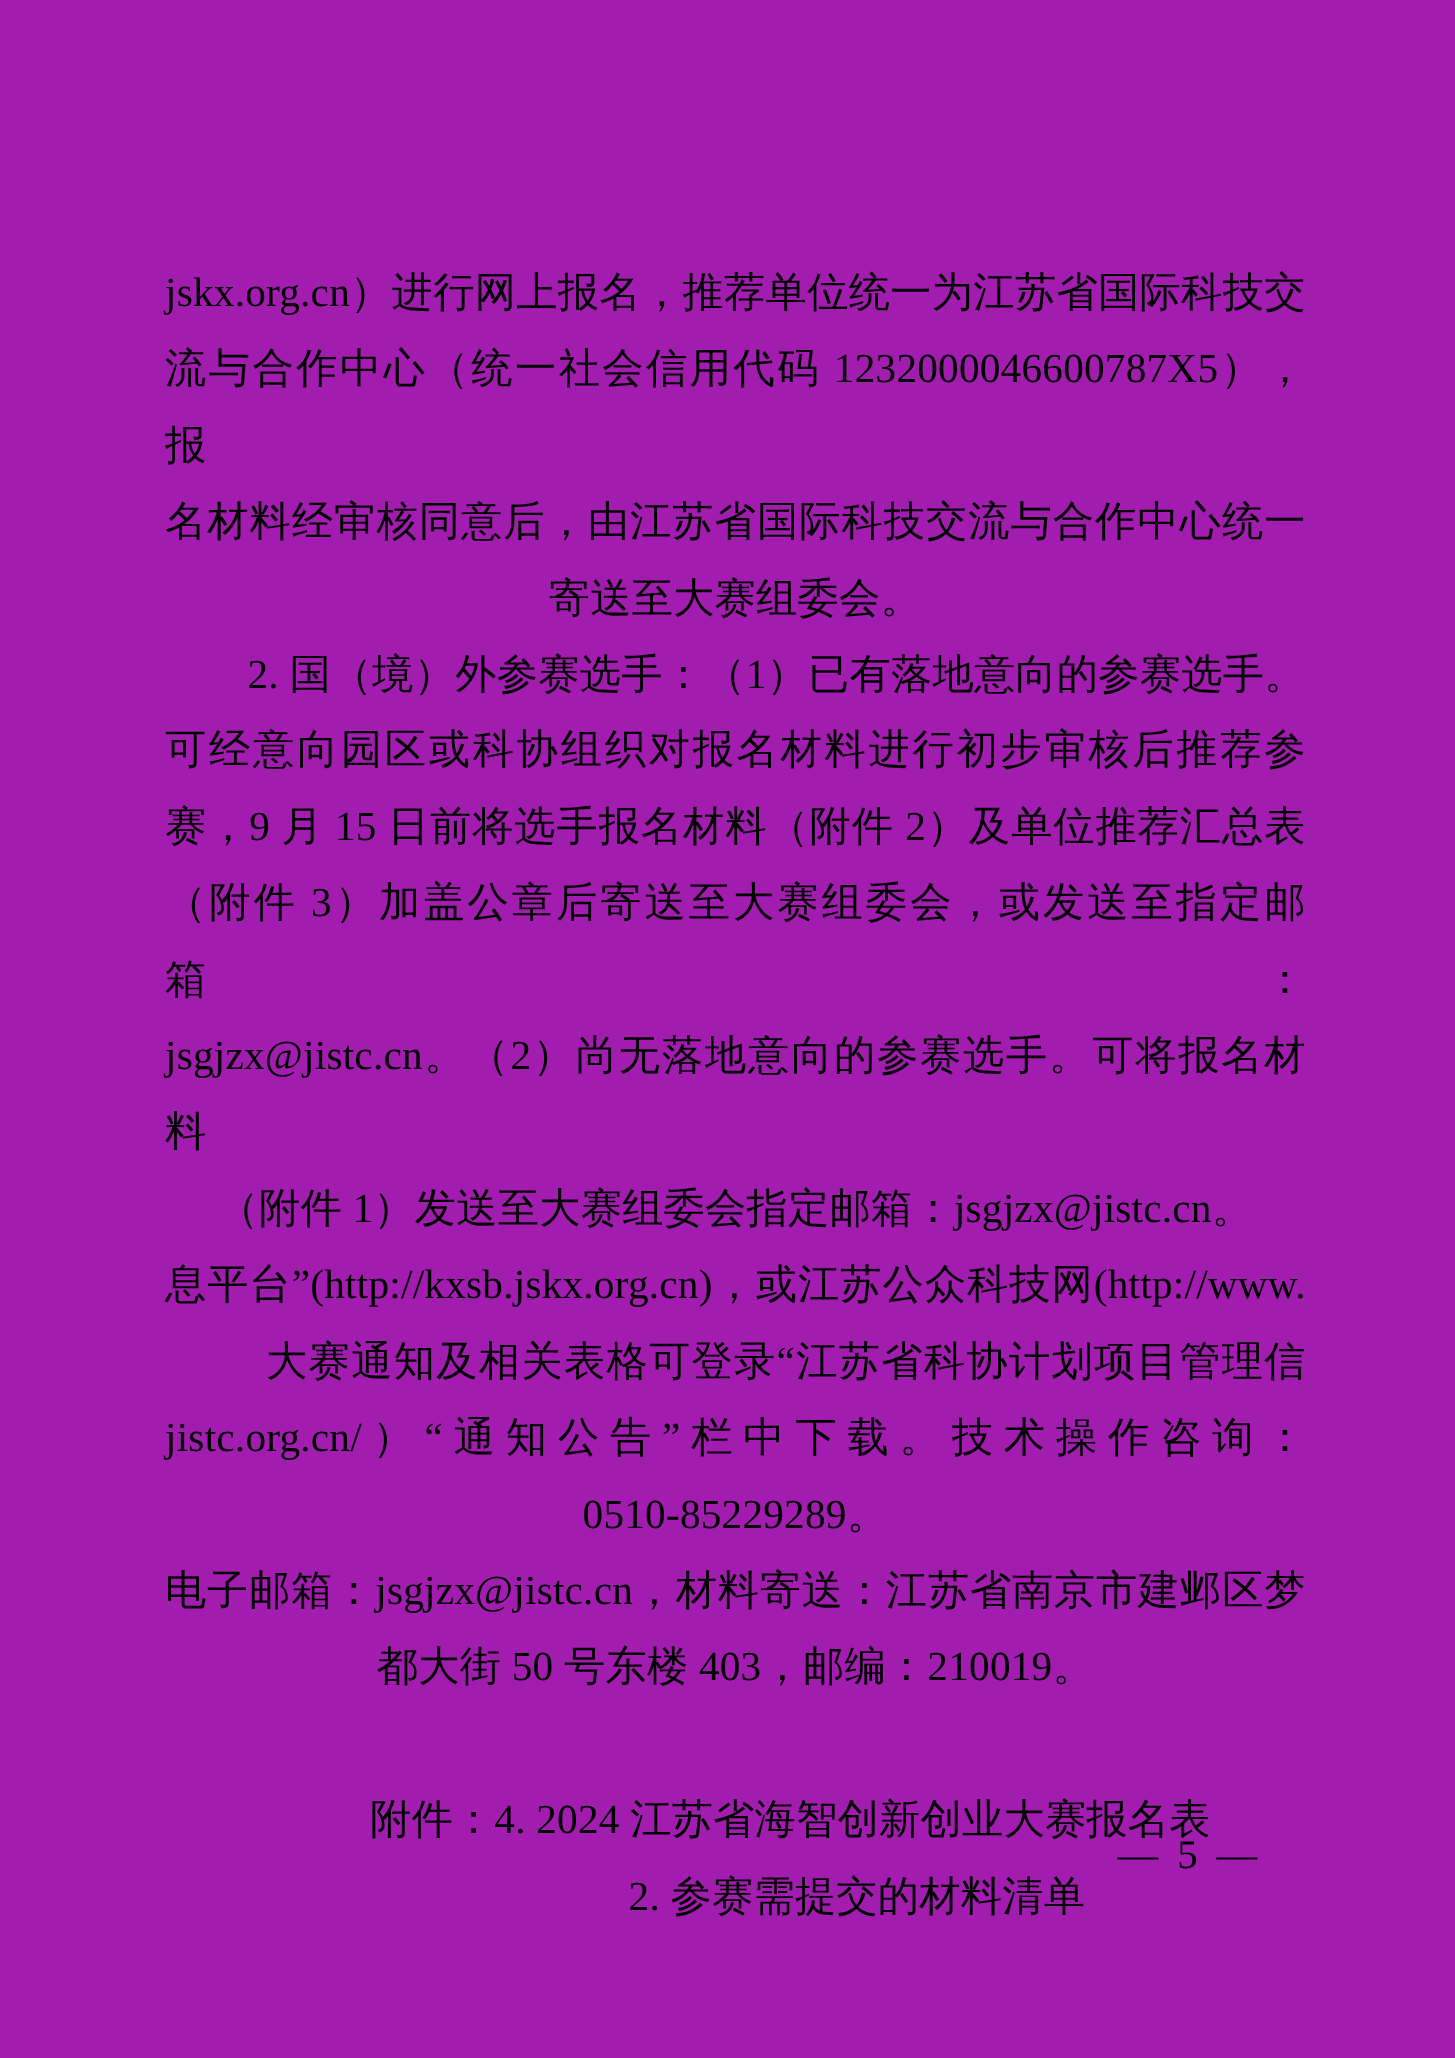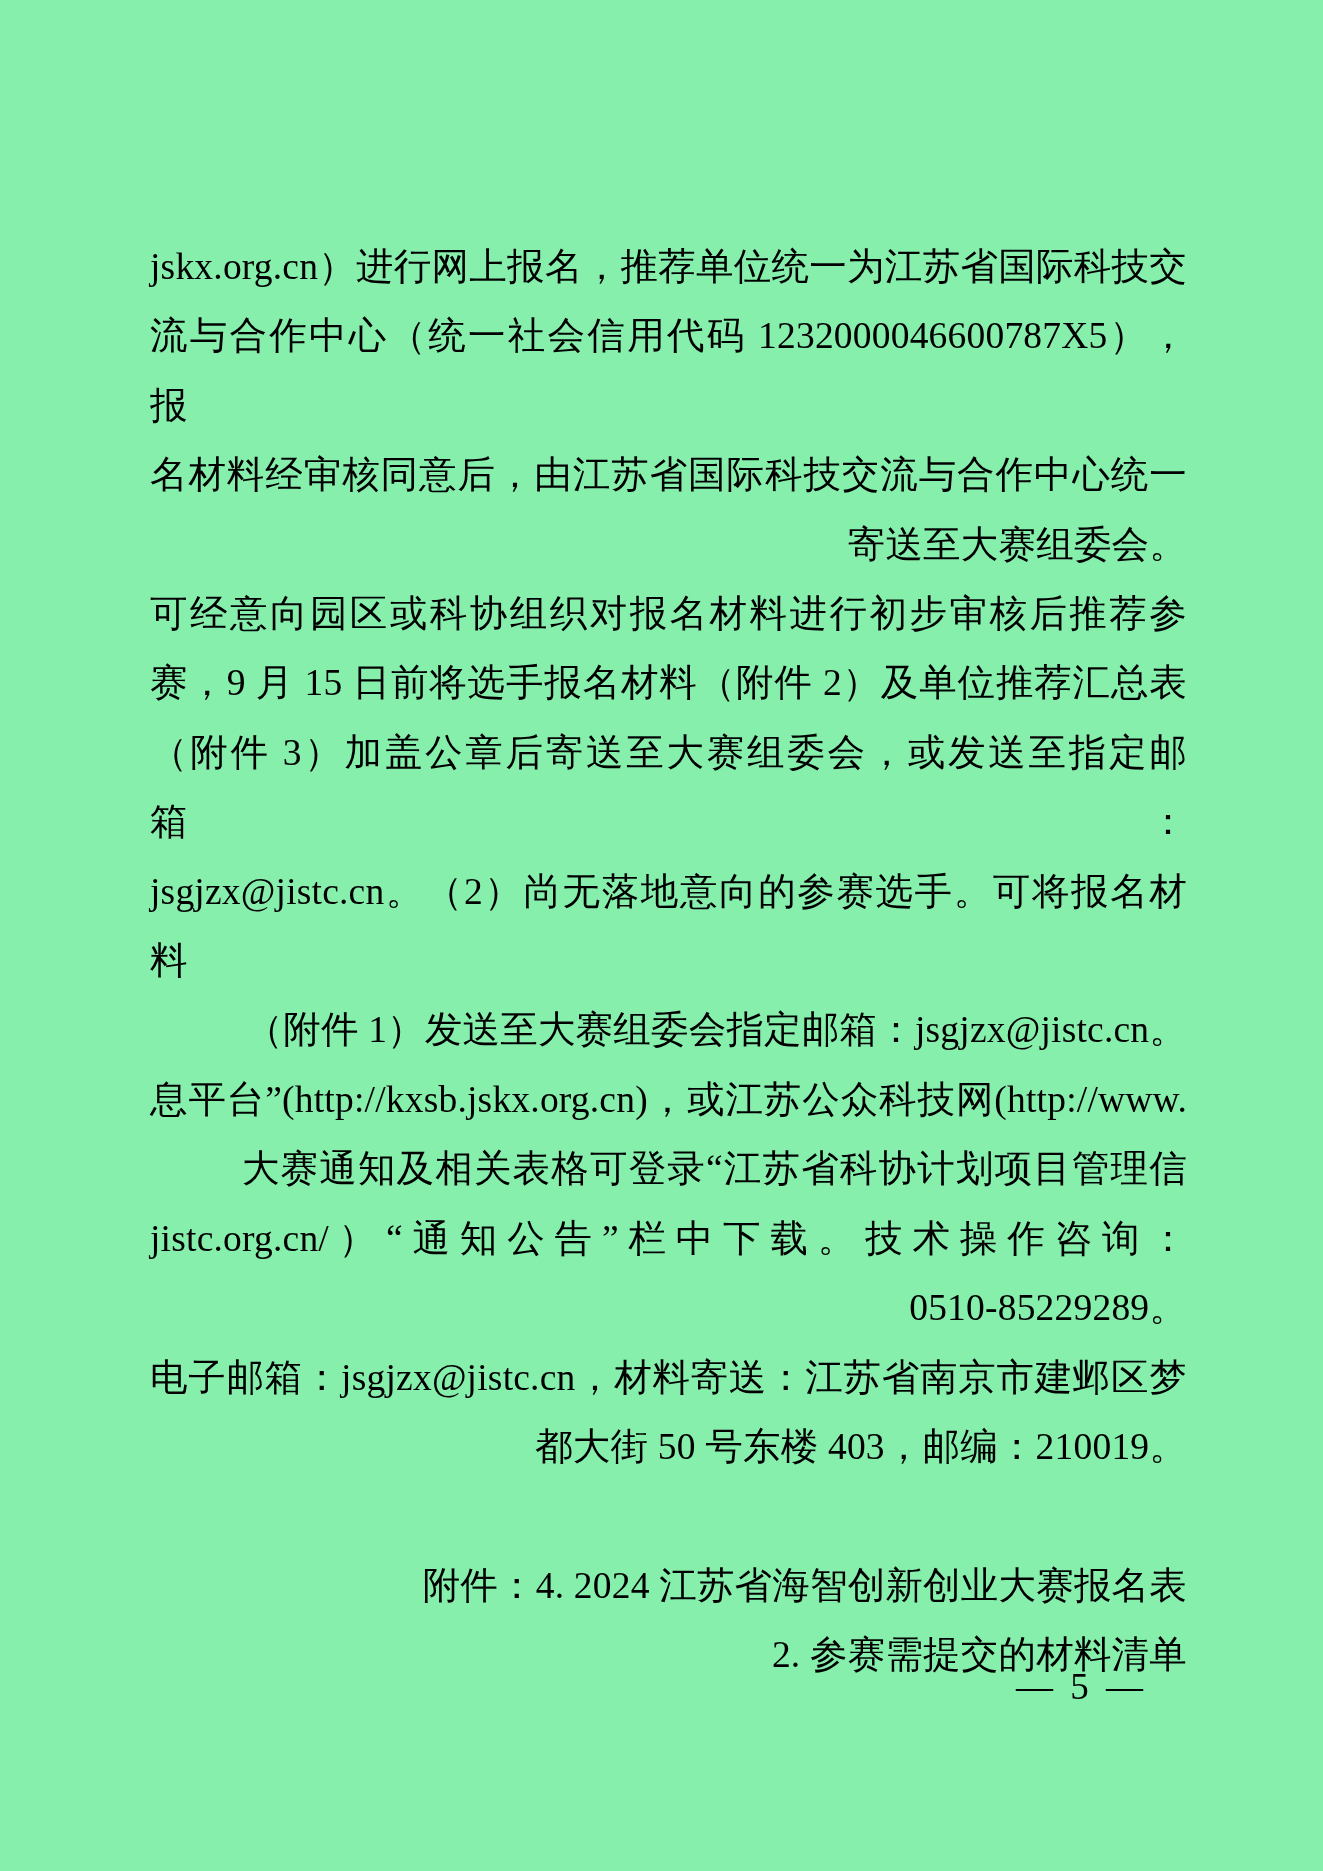--- a/index.html
+++ b/index.html
@@ -1,35 +1,35 @@
 <!DOCTYPE html>
 <html><head>
 <meta charset="utf-8">
 <style>
   * { margin: 0; padding: 0; box-sizing: border-box; }
   html, body { background: #ffffff; }
   .page {
     position: relative;
     width: 1323px;
     height: 1871px;
-    background: #86efac;
+    background: #a21caf;
     color: #000000;
     font-family: "Liberation Serif", "DejaVu Serif", serif;
     overflow: hidden;
   }
   .body-text {
     position: absolute;
     left: 150px;
     top: 232px;
     width: 1037px;
     font-size: 37.5px;
     line-height: 69.4px;
     letter-spacing: 0.2px;
   }
-  .line { text-align: right; white-space: normal; }
+  .line { text-align: center; white-space: normal; }
   .justify {
     text-align: justify;
     text-align-last: justify;
     text-justify: inter-character;
   }
   .indent-2  { text-indent: 2em; }
   .indent-25 { text-indent: 2.45em; }
   .blank-line { height: 69.4px; }
   .attach-1 { text-indent: 100px; }
   .attach-2 { text-indent: 221px; }
@@ -46,20 +46,21 @@
 </head>
 <body>
 
 <div class="page">
 
   <div class="body-text">
     <p class="line justify">jskx.org.cn）进行网上报名，推荐单位统一为江苏省国际科技交</p>
     <p class="line justify">流与合作中心（统一社会信用代码 1232000046600787X5），报</p>
     <p class="line justify">名材料经审核同意后，由江苏省国际科技交流与合作中心统一</p>
     <p class="line">寄送至大赛组委会。</p>
+    <p class="line justify indent-2">2. 国（境）外参赛选手：（1）已有落地意向的参赛选手。</p>
     <p class="line justify">可经意向园区或科协组织对报名材料进行初步审核后推荐参</p>
     <p class="line justify">赛，9 月 15 日前将选手报名材料（附件 2）及单位推荐汇总表</p>
     <p class="line justify">（附件 3）加盖公章后寄送至大赛组委会，或发送至指定邮箱：</p>
     <p class="line justify">jsgjzx@jistc.cn。（2）尚无落地意向的参赛选手。可将报名材料</p>
     <p class="line">（附件 1）发送至大赛组委会指定邮箱：jsgjzx@jistc.cn。</p>
     <p class="line justify">息平台”(http://kxsb.jskx.org.cn)，或江苏公众科技网(http://www.</p>
     <p class="line justify indent-25">大赛通知及相关表格可登录“江苏省科协计划项目管理信</p>
     <p class="line justify">jistc.org.cn/）“通知公告”栏中下载。技术操作咨询：</p>
     <p class="line">0510-85229289。</p>
     <p class="line justify">电子邮箱：jsgjzx@jistc.cn，材料寄送：江苏省南京市建邺区梦</p>

